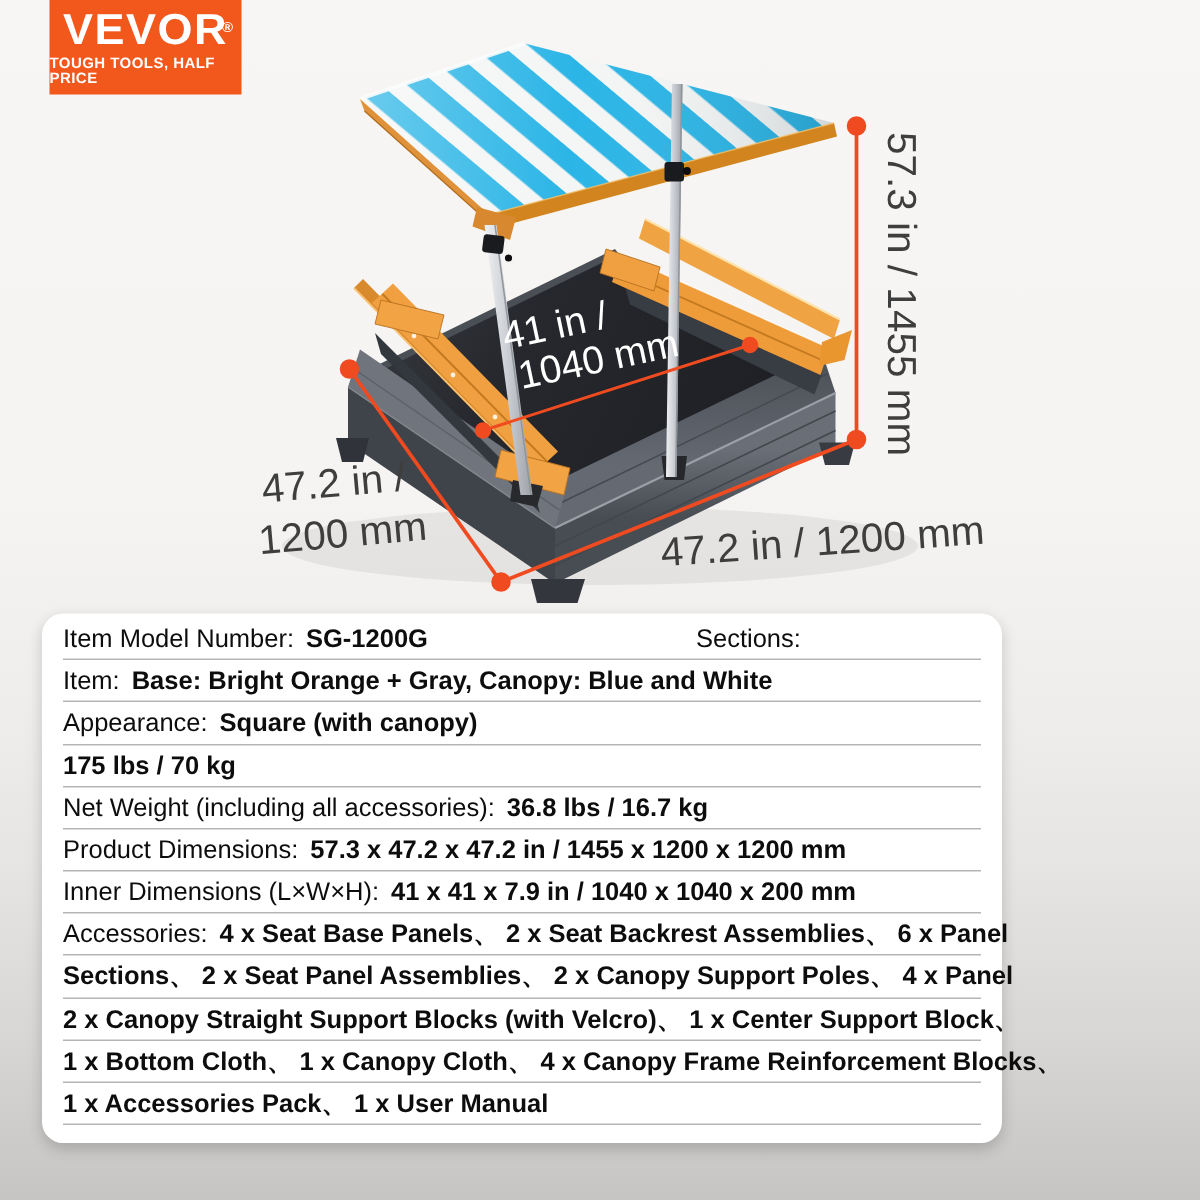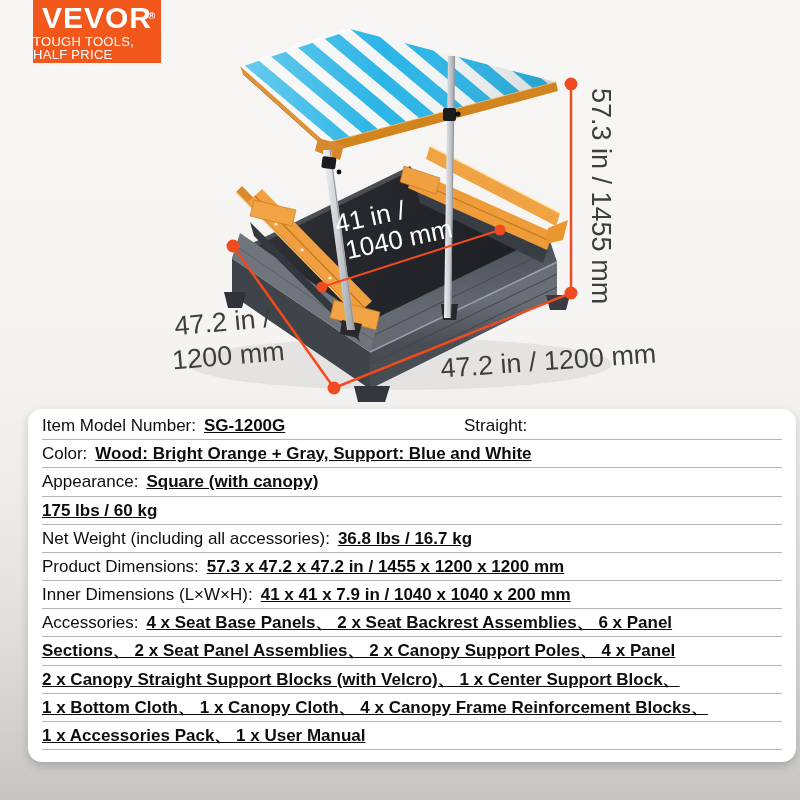--- a/index.html
+++ b/index.html
@@ -11,37 +11,37 @@
   
   .logo{
     position:absolute;left:33px;top:0;width:128px;height:63px;
     background:#F2571C;display:flex;flex-direction:column;align-items:center;justify-content:center;gap:2px;
   }
   .logo .brand{
     color:#fff;font-weight:bold;font-size:30px;letter-spacing:1px;line-height:1;
     position:relative;transform:scaleY(0.96);
   }
   .logo .reg{color:#fff;font-size:10px;font-weight:bold;position:absolute;top:8px;right:4px;transform:translateX(100%);}
-  .logo .tagline{color:#fff;font-weight:normal;font-size:13px;letter-spacing:0.3px;line-height:1;}
+  .logo .tagline{color:#fff;font-weight:bold;font-size:10px;letter-spacing:0.3px;line-height:1;}
   
   .figure{position:absolute;left:0;top:0;width:800px;height:406px;}
   
   .spec-card{
-    position:absolute;left:28px;top:409px;width:768px;height:353px;
+    position:absolute;left:28px;top:409px;width:640px;height:353px;
     background:#ffffff;border-radius:14px;box-shadow:0 4px 10px rgba(0,0,0,.18);
     box-sizing:border-box;padding:3px 14px 12px 14px;
     display:flex;flex-direction:column;
   }
   .spec-row{
     flex:1;display:flex;align-items:center;position:relative;
     border-bottom:1px solid #b5b5b5;
     font-size:17px;color:#0d0d0d;white-space:pre;line-height:1;
   }
   .spec-row .lbl{font-weight:normal;}
-  .spec-row .val{font-weight:bold;margin-left:8px;text-decoration:underline;}
+  .spec-row .val{font-weight:bold;margin-left:8px;}
   .spec-row .val:first-child{margin-left:0;}
   .spec-row .col2{position:absolute;left:422px;display:flex;align-items:center;}
   .spec-row .col2 .val{margin-left:8px;}
   svg text{font-family:"Liberation Sans","DejaVu Sans",sans-serif;}
 </style>
 </head>
 <body>
 
 <div class="figure">
 <svg width="800" height="406" viewBox="0 0 800 406">
@@ -176,24 +176,24 @@
 
 <div class="logo">
   <div class="brand">
     <span>VEVOR</span><span class="reg">®</span>
   </div>
   <div class="tagline">TOUGH TOOLS, HALF PRICE</div>
 </div>
 
 <div class="spec-card">
   <div style="display:flex;flex-direction:column;flex:1;">
-      <div class="spec-row"><span class="lbl">Item Model Number:</span><span class="val">SG-1200G</span><span class="col2"><span class="lbl">Straight:</span></span></div>
-      <div class="spec-row"><span class="lbl">Color:</span><span class="val">Wood: Bright Orange + Gray, Support: Blue and White</span></div>
+      <div class="spec-row"><span class="lbl">Item Model Number:</span><span class="val">SG-1200G</span><span class="col2"><span class="lbl">Sections:</span></span></div>
+      <div class="spec-row"><span class="lbl">Item:</span><span class="val">Base: Bright Orange + Gray, Canopy: Blue and White</span></div>
       <div class="spec-row"><span class="lbl">Appearance:</span><span class="val">Square (with canopy)</span></div>
-      <div class="spec-row"><span class="val">175 lbs / 60 kg</span></div>
+      <div class="spec-row"><span class="val">175 lbs / 70 kg</span></div>
       <div class="spec-row"><span class="lbl">Net Weight (including all accessories):</span><span class="val">36.8 lbs / 16.7 kg</span></div>
       <div class="spec-row"><span class="lbl">Product Dimensions:</span><span class="val">57.3 x 47.2 x 47.2 in / 1455 x 1200 x 1200 mm</span></div>
       <div class="spec-row"><span class="lbl">Inner Dimensions (L×W×H):</span><span class="val">41 x 41 x 7.9 in / 1040 x 1040 x 200 mm</span></div>
       <div class="spec-row"><span class="lbl">Accessories:</span><span class="val">4 x Seat Base Panels、 2 x Seat Backrest Assemblies、 6 x Panel</span></div>
       <div class="spec-row"><span class="val">Sections、 2 x Seat Panel Assemblies、 2 x Canopy Support Poles、 4 x Panel</span></div>
       <div class="spec-row"><span class="val">2 x Canopy Straight Support Blocks (with Velcro)、 1 x Center Support Block、</span></div>
       <div class="spec-row"><span class="val">1 x Bottom Cloth、 1 x Canopy Cloth、 4 x Canopy Frame Reinforcement Blocks、</span></div>
       <div class="spec-row"><span class="val">1 x Accessories Pack、 1 x User Manual</span></div>
     </div>
 </div>

